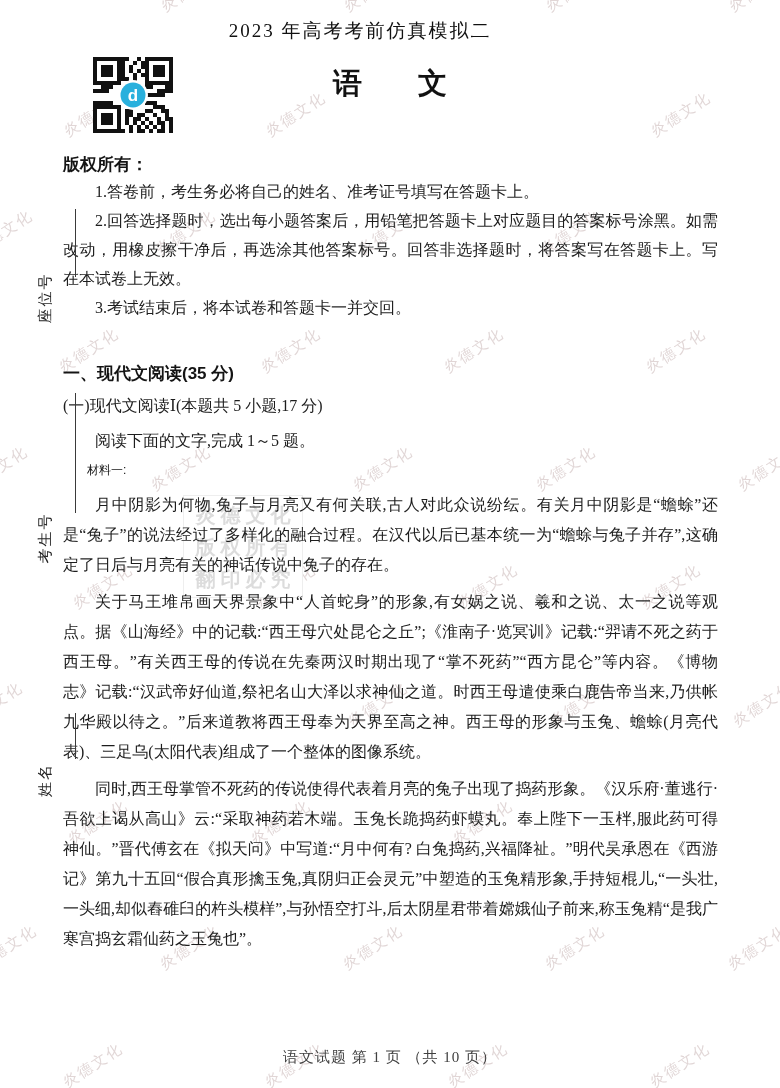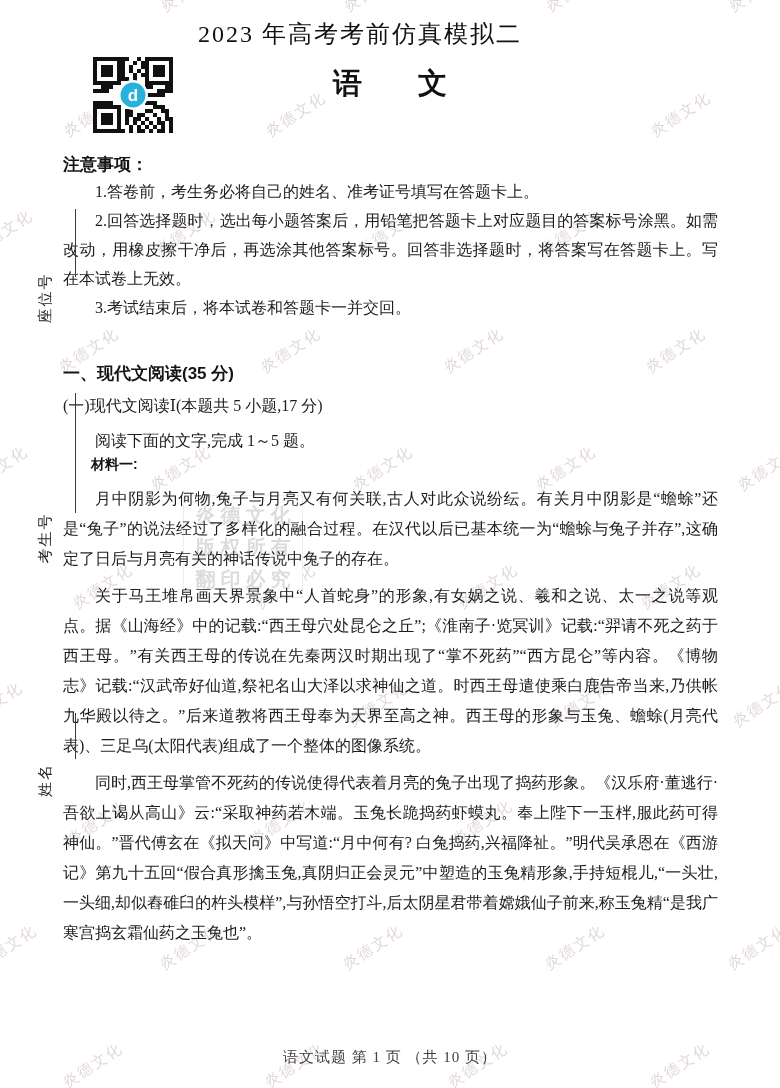--- a/index.html
+++ b/index.html
@@ -21,21 +21,21 @@
     display:flex;flex-direction:column;justify-content:center;align-items:center;
   }
   .stamp div{
     font-family:"Liberation Sans",sans-serif;font-weight:bold;
     font-size:20px;line-height:32px;letter-spacing:5px;color:#dcdcdc;
     text-indent:5px;white-space:nowrap;
   }
   
   .title{
     position:absolute;top:18px;left:0;width:720px;z-index:2;
-    text-align:center;font-size:24px;letter-spacing:2px;color:#111;
+    text-align:center;font-size:19px;letter-spacing:2px;color:#111;
   }
   .qr{position:absolute;left:93px;top:57px;width:80px;height:76px;z-index:2;}
   .subject{
     position:absolute;top:64px;left:0;width:780px;z-index:2;
     display:flex;justify-content:center;gap:56px;
   }
   .subject span{
     font-family:"Liberation Sans",sans-serif;font-weight:bold;font-size:29px;color:#111;
   }
   
@@ -45,22 +45,22 @@
     font-size:17px;line-height:24px;color:#141414;margin:0;
   }
   .body-text{
     font-size:16px;line-height:29px;text-align:justify;margin:0;
     text-indent:2em;color:#1d1d1d;
   }
   .sec1{margin-top:40px;}
   .sec2{font-size:16px;line-height:23px;margin:8px 0 0;text-indent:0;}
   .prompt{font-size:16px;line-height:23px;margin:12px 0 0;text-indent:2em;}
   .material{
-    font-family:"Liberation Sans",sans-serif;font-weight:bold;
-    font-size:14px;line-height:23px;margin:1px 0 0;text-indent:2em;color:#141414;
+    font-family:"Liberation Sans",sans-serif;font-weight:normal;
+    font-size:12px;line-height:23px;margin:7px 0 0;text-indent:2em;color:#141414;
   }
   .passage p{
     font-size:16px;line-height:30px;text-align:justify;text-indent:2em;
     margin:0 0 7px;color:#1d1d1d;
   }
   .passage{margin-top:8px;}
   
   .mline{position:absolute;left:75px;width:1px;background:#3a3a3a;z-index:2;}
   .mline.f1{top:209px;height:68px;}
   .mline.f2{top:393px;height:120px;}
@@ -241,21 +241,21 @@
         <text x="40" y="44" text-anchor="middle" fill="#ffffff" font-family="Liberation Sans, sans-serif" font-size="17" font-weight="bold">d</text>
       </svg>
   </div>
 
   <div class="subject">
     <span>语</span>
     <span>文</span>
   </div>
 
   <div class="col">
-    <p class="h-bold">注意事项：</p>
+    <p class="h-bold">版权所有：</p>
     <p class="body-text">1.答卷前，考生务必将自己的姓名、准考证号填写在答题卡上。</p>
     <p class="body-text">2.回答选择题时，选出每小题答案后，用铅笔把答题卡上对应题目的答案标号涂黑。如需改动，用橡皮擦干净后，再选涂其他答案标号。回答非选择题时，将答案写在答题卡上。写在本试卷上无效。</p>
     <p class="body-text">3.考试结束后，将本试卷和答题卡一并交回。</p>
 
     <p class="h-bold sec1">一、现代文阅读(35 分)</p>
     <p class="sec2">(一)现代文阅读Ⅰ(本题共 5 小题,17 分)</p>
     <p class="prompt">阅读下面的文字,完成 1～5 题。</p>
     <p class="material">材料一:</p>
 
     <div class="passage">

